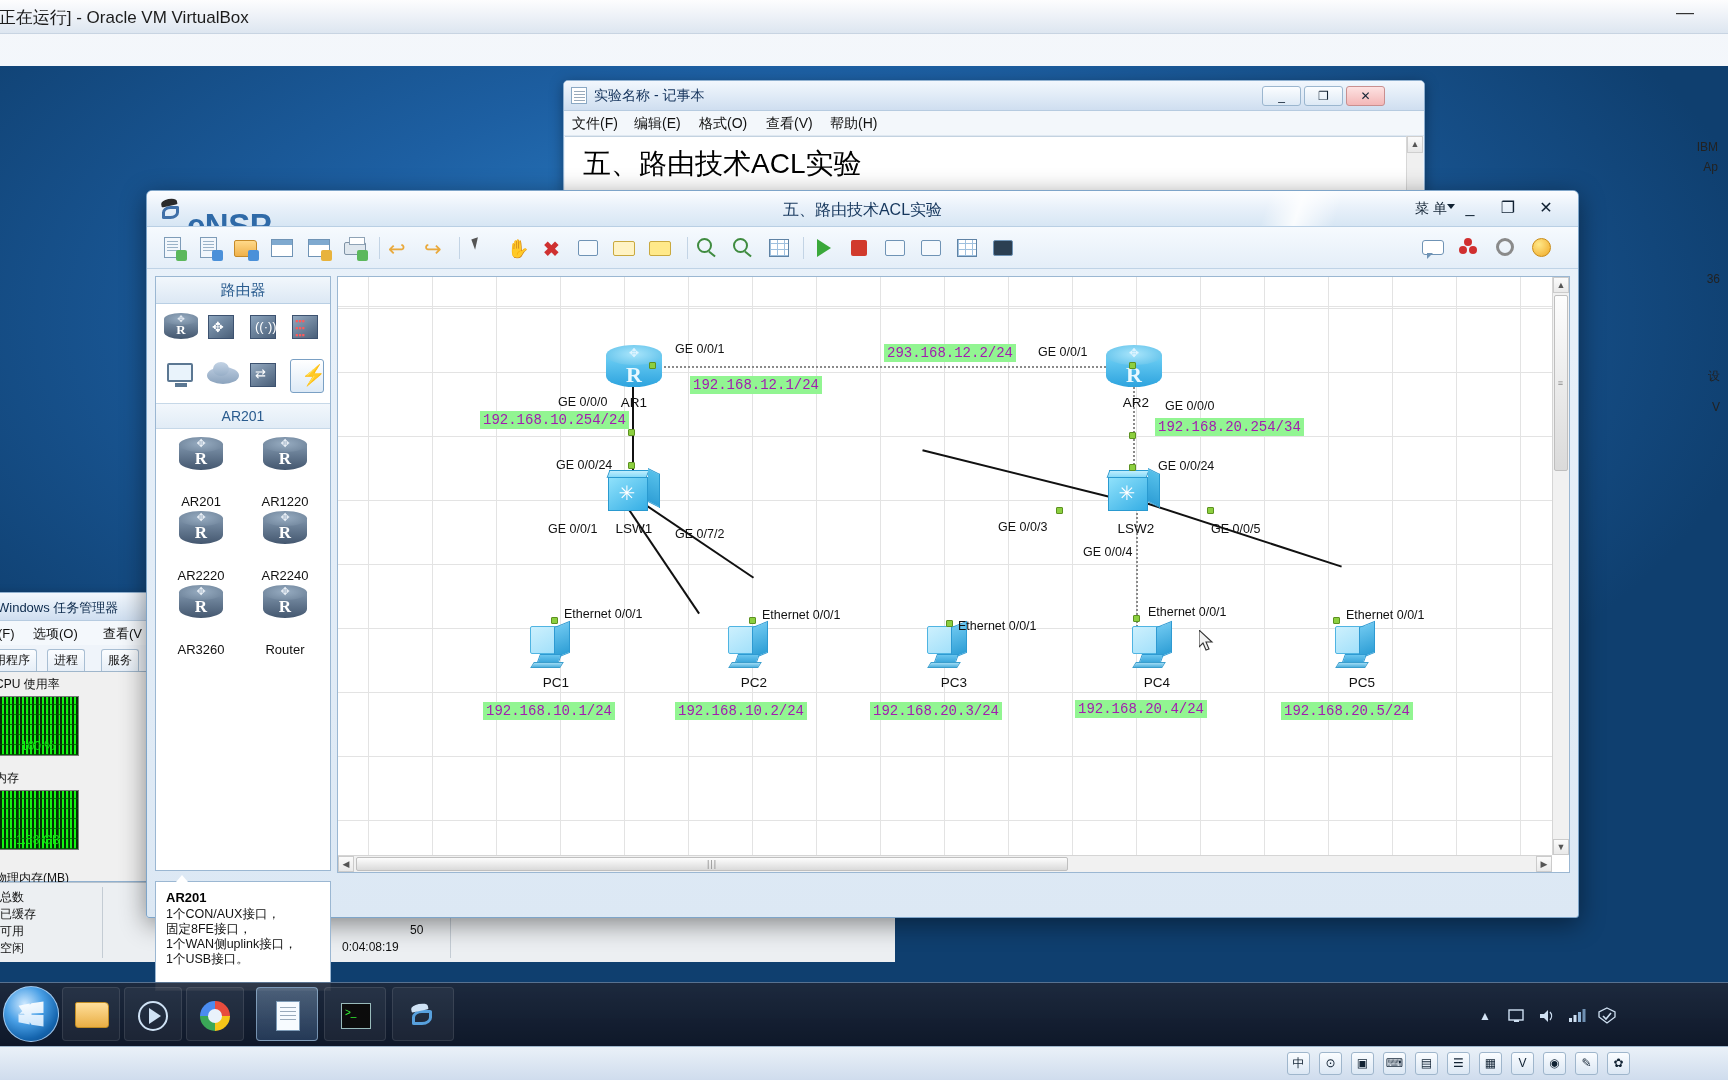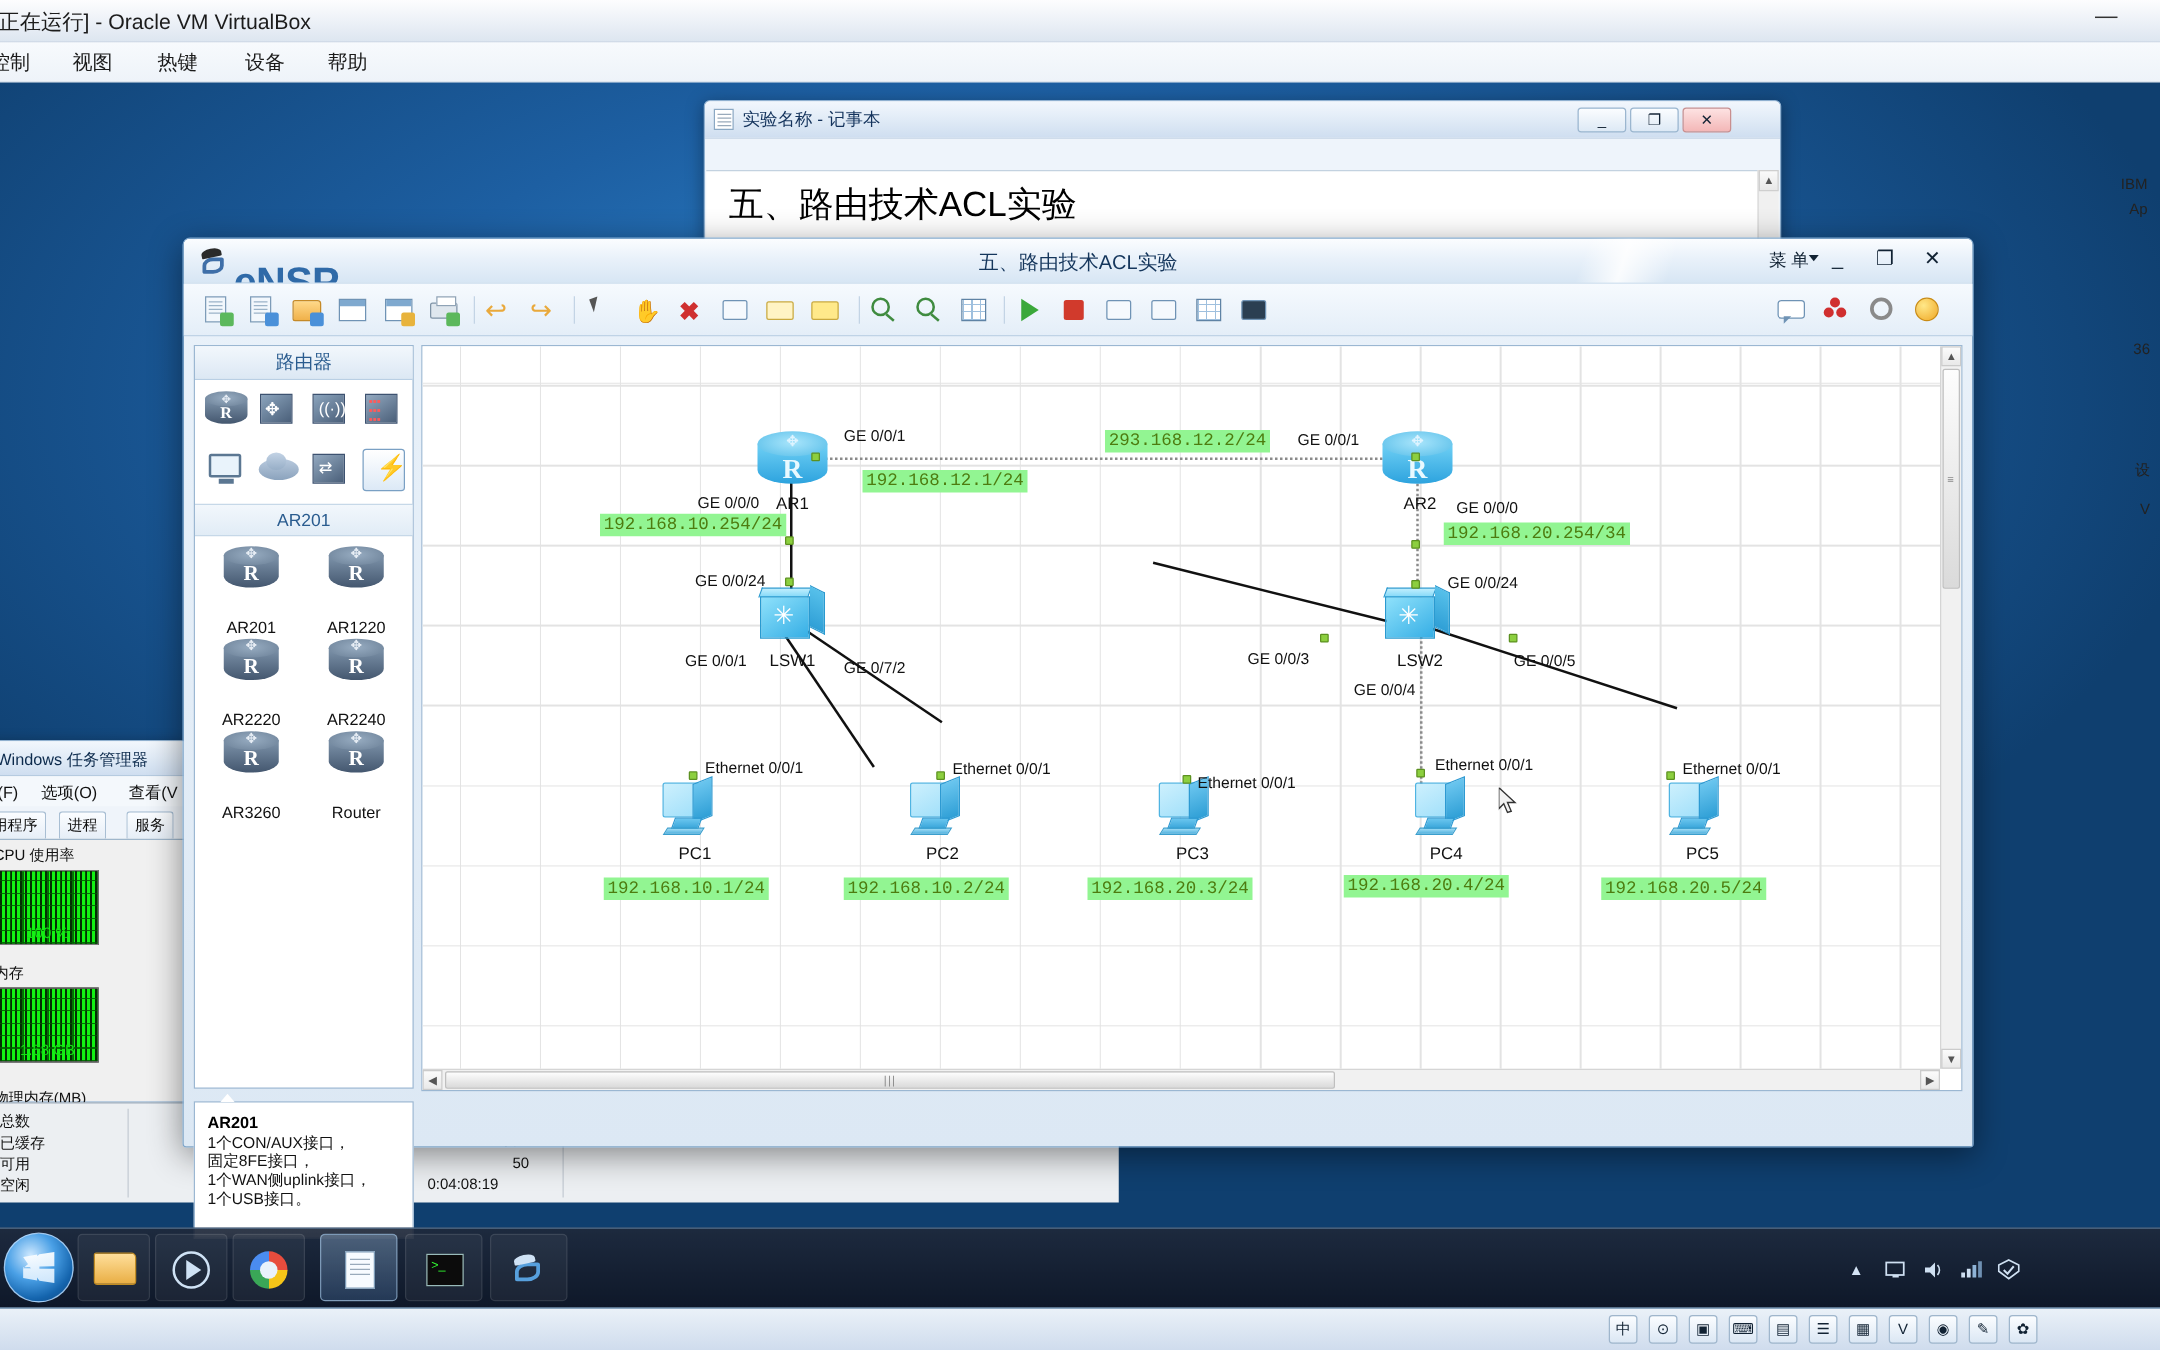--- a/index.html
+++ b/index.html
@@ -343,21 +343,21 @@
 
   
   .node{ position:absolute; }
   .node-label{
     position:absolute; font-size:13.5px; color:#111; white-space:nowrap; text-align:center;
   }
   .iface-label{
     position:absolute; font-size:12.5px; color:#111; white-space:nowrap;
   }
   .ip-label{
-    position:absolute; font-size:14px; color:#4d7c0f; white-space:nowrap;
+    position:absolute; font-size:14px; color:#a21caf; white-space:nowrap;
     background:#92f592; padding:1px 3px;
     font-family:"Liberation Mono", monospace;
   }
   .link{ position:absolute; background:#111; transform-origin:0 0; height:2px; }
   .link.dotted{
     background:none; border-top:2px dotted #8a8a8a; height:0;
   }
   .port-dot{
     position:absolute; width:7px; height:7px; background:#8ccf3f; border:1px solid #5c9120; border-radius:1px;
   }
@@ -489,27 +489,20 @@
 
 <div id="desktop"></div>
 
 <div id="vbox-window">
 
   <div id="vbox-title">
     <div class="t">[正在运行] - Oracle VM VirtualBox</div>
     <div id="vbox-min">—</div>
   </div>
 
-  <div id="vbox-menu">
-    <div class="mi" style="left:-8px">控制</div>
-    <div class="mi" style="left:58px">视图</div>
-    <div class="mi" style="left:126px">热键</div>
-    <div class="mi" style="left:196px">设备</div>
-    <div class="mi" style="left:262px">帮助</div>
-  </div>
 
   <div id="vbox-body">
 
     <div style="position:absolute;left:0;top:0;right:0;bottom:0;
                 background:radial-gradient(ellipse 1000px 520px at 45% 25%, #2f86cf 0%, #1d5fa2 48%, #0f3f6f 100%);"></div>
   </div>
 </div>
 
 <div class="host-right-text" style="top:140px;right:10px">IBM</div>
 <div class="host-right-text" style="top:160px;right:10px">Ap</div>
@@ -574,20 +567,27 @@
   <div class="c" style="left:352px; top:57px">0:04:08:19</div>
 </div>
 
 <div id="notepad">
   <div id="np-title">
     <div id="np-icon"></div>
     <div class="t">实验名称 - 记事本</div>
     <div class="np-btn" style="right:123px">_</div>
     <div class="np-btn" style="right:81px">❐</div>
     <div class="np-btn" style="right:39px; background:linear-gradient(#fde2e2,#f3b7b7); border-color:#c98f8f">✕</div>
+  </div>
+  <div id="np-menu">
+    <div class="mi" style="left:8px">文件(F)</div>
+    <div class="mi" style="left:70px">编辑(E)</div>
+    <div class="mi" style="left:135px">格式(O)</div>
+    <div class="mi" style="left:202px">查看(V)</div>
+    <div class="mi" style="left:266px">帮助(H)</div>
   </div>
   <div id="np-text">
     <div class="line">五、路由技术ACL实验</div>
   </div>
   <div id="np-scroll">
     <div class="arrow" style="top:0">▲</div>
   </div>
 </div>
 
 <div id="ensp">

